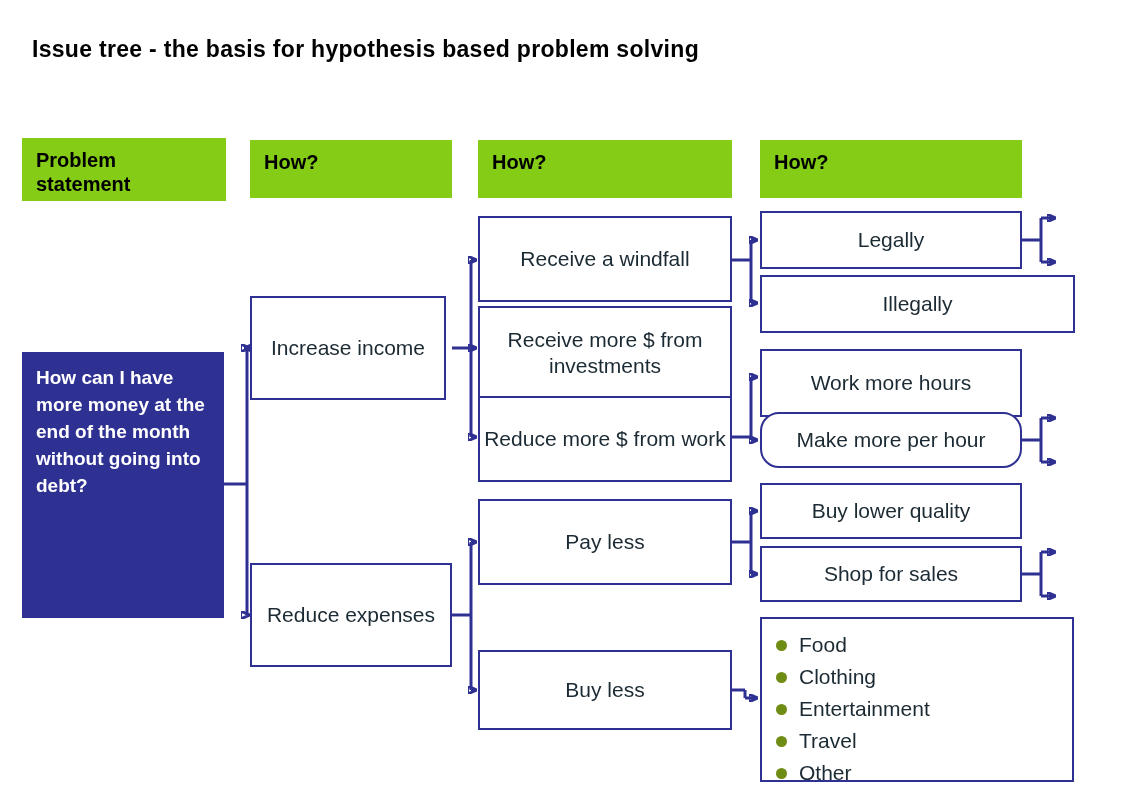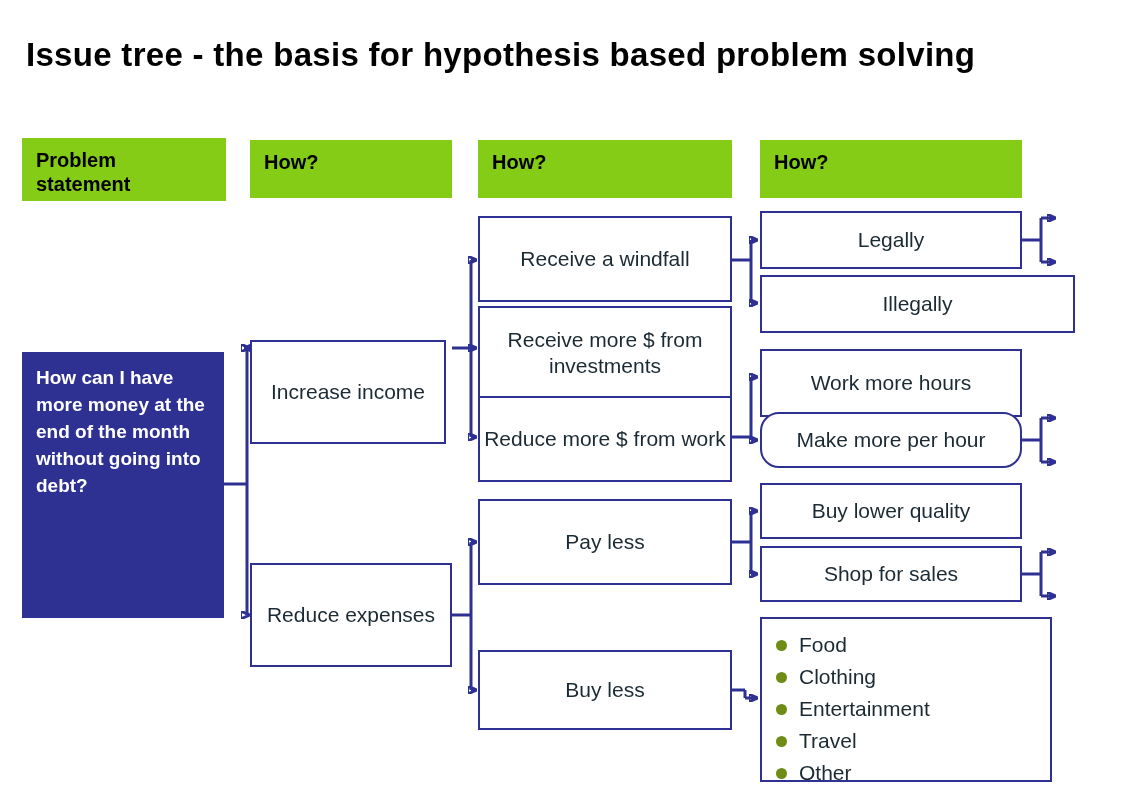--- a/index.html
+++ b/index.html
@@ -12,23 +12,23 @@
   }
   #page {
     position: relative;
     width: 1124px;
     height: 787px;
     background: #ffffff;
     overflow: hidden;
   }
   #title {
     position: absolute;
-    left: 26px;
+    left: 32px;
     top: 36px;
-    font-size: 33px;
+    font-size: 23px;
     font-weight: bold;
     color: #000000;
     letter-spacing: 0.3px;
     white-space: nowrap;
   }
   .hdr {
     position: absolute;
     background: #84cc16;
     color: #000000;
     font-weight: bold;
@@ -194,21 +194,21 @@
     <path d="M1041,574 V552"></path>
     <path d="M1041,574 V596"></path>
     <path d="M1041,552 H1055" marker-end="url(#arw)"></path>
     <path d="M1041,596 H1055" marker-end="url(#arw)"></path>
   </svg>
 
   <div class="node-problem" style="left:22px; top:352px; width:202px; height:266px;">
     <span>How can I have more money at the end of the month without going into debt?</span>
   </div>
 
-  <div class="node" style="left:250px; top:296px; width:196px; height:104px;margin-top:44px;">
+  <div class="node" style="left:250px; top:296px; width:196px; height:104px;">
     <span>Increase income</span>
   </div>
   <div class="node" style="left:250px; top:563px; width:202px; height:104px;">
     <span>Reduce expenses</span>
   </div>
 
   <div class="node" style="left:478px; top:216px; width:254px; height:86px;">
     <span>Receive a windfall</span>
   </div>
   <div class="node" style="left:478px; top:306px; width:254px; height:94px;">
@@ -236,21 +236,21 @@
   <div class="node" style="left:760px; top:412px; width:262px; height:56px;border-radius:19px;">
     <span>Make more per hour</span>
   </div>
   <div class="node" style="left:760px; top:483px; width:262px; height:56px;">
     <span>Buy lower quality</span>
   </div>
   <div class="node" style="left:760px; top:546px; width:262px; height:56px;">
     <span>Shop for sales</span>
   </div>
 
-  <div class="bulletbox" style="left:760px; top:617px; width:292px; height:165px;">
+  <div class="bulletbox" style="left:760px; top:617px; width:314px; height:165px;">
     <div class="bullet-row">
       <span class="bullet-dot"></span>
       <span>Food</span>
     </div>
     <div class="bullet-row">
       <span class="bullet-dot"></span>
       <span>Clothing</span>
     </div>
     <div class="bullet-row">
       <span class="bullet-dot"></span>

